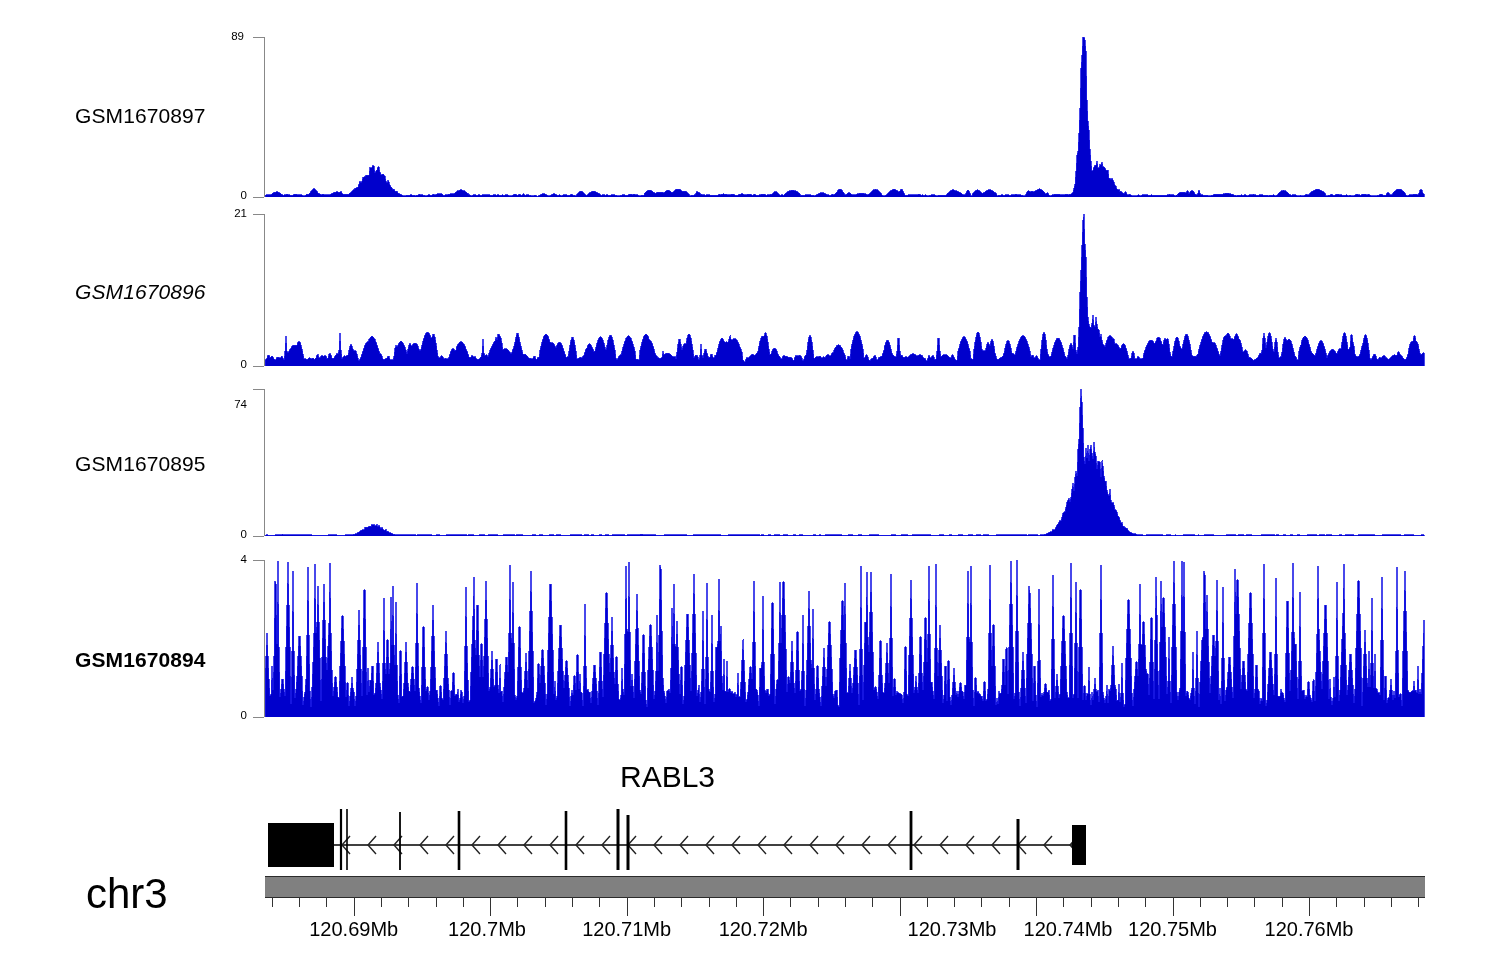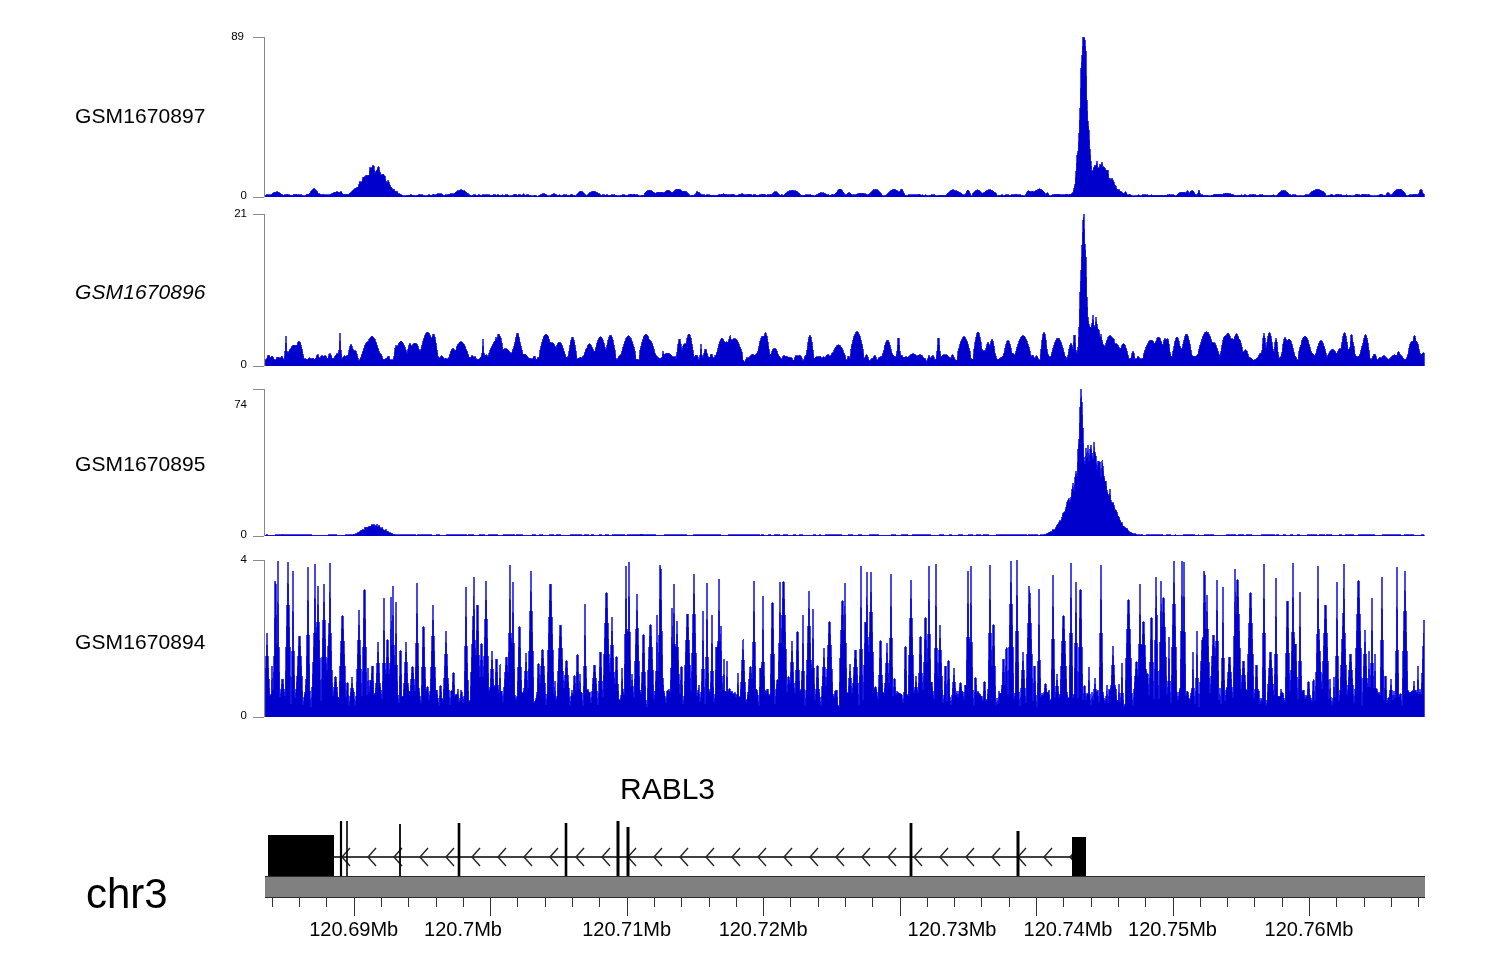--- a/index.html
+++ b/index.html
@@ -60,21 +60,20 @@
   }
   .plot svg { display: block; }
 
   
   #gene-track {
     position: absolute;
     left: 0;
     top: 760px;
     width: 1418px;
     height: 110px;
-    margin-top: 12px;
   }
   #gene-name {
     position: absolute;
     top: 0px;
     left: 0;
     width: 1500px;
     text-align: left;
     font-size: 30px;
     color: #000;
   }
@@ -161,21 +160,21 @@
         <div class="axis-tick" style="left: 253px; top: 536px;"></div>
         <div class="axis-max" style="left: 207px; top: 382px; margin-top: 16px;">74</div>
         <div class="axis-min" style="left: 207px; top: 528px;">0</div>
         <div class="plot" style="left: 265px; top: 389px; width: 1160px; height: 147px;">
           <svg width="1160" height="147">
             <path d="M0,147 L0,146.08 L1,145.96 L2,145.91 L3,145.96 L4,146.07 L5,146.12 L6,146.08 L7,146.06 L8,146.11 L9,146.13 L10,146.01 L11,145.77 L12,145.58 L13,145.59 L14,145.71 L15,145.72 L16,145.59 L17,145.48 L18,145.53 L19,145.68 L20,145.81 L21,145.83 L22,145.79 L23,145.83 L24,145.94 L25,145.95 L26,145.86 L27,145.78 L28,145.75 L29,145.77 L30,145.83 L31,145.88 L32,145.86 L33,145.77 L34,145.69 L35,145.67 L36,145.69 L37,145.68 L38,145.62 L39,145.60 L40,145.72 L41,145.83 L42,145.77 L43,145.65 L44,145.63 L45,145.74 L46,145.87 L47,146.00 L48,146.09 L49,146.07 L50,146.03 L51,146.05 L52,146.10 L53,146.10 L54,146.09 L55,146.09 L56,146.07 L57,146.02 L58,146.03 L59,146.11 L60,146.16 L61,146.15 L62,146.10 L63,146.00 L64,145.89 L65,145.85 L66,145.90 L67,145.96 L68,145.89 L69,145.75 L70,145.69 L71,145.79 L72,145.97 L73,146.09 L74,146.11 L75,146.08 L76,146.06 L77,146.04 L78,146.05 L79,146.06 L80,145.98 L81,145.79 L82,145.65 L83,145.66 L84,145.72 L85,145.69 L86,145.58 L87,145.53 L88,145.55 L89,145.45 L90,145.01 L91,144.80 L92,144.33 L93,143.41 L94,143.07 L95,142.45 L96,141.53 L97,141.09 L98,140.41 L99,140.75 L100,138.46 L101,137.98 L102,138.86 L103,137.66 L104,138.04 L105,136.54 L106,137.68 L107,135.10 L108,136.01 L109,135.08 L110,136.94 L111,136.83 L112,135.33 L113,137.75 L114,136.04 L115,137.98 L116,139.53 L117,137.70 L118,139.87 L119,141.17 L120,141.03 L121,140.48 L122,142.55 L123,142.26 L124,143.01 L125,144.03 L126,143.96 L127,144.86 L128,144.77 L129,145.26 L130,145.67 L131,145.84 L132,145.85 L133,145.80 L134,145.71 L135,145.65 L136,145.68 L137,145.74 L138,145.82 L139,145.87 L140,145.88 L141,145.87 L142,145.84 L143,145.75 L144,145.65 L145,145.66 L146,145.78 L147,145.89 L148,145.92 L149,145.90 L150,145.94 L151,146.01 L152,146.01 L153,145.95 L154,145.91 L155,145.86 L156,145.80 L157,145.77 L158,145.77 L159,145.75 L160,145.75 L161,145.80 L162,145.86 L163,145.91 L164,145.92 L165,145.86 L166,145.82 L167,145.92 L168,146.10 L169,146.23 L170,146.21 L171,146.01 L172,145.74 L173,145.57 L174,145.62 L175,145.86 L176,146.15 L177,146.36 L178,146.44 L179,146.37 L180,146.18 L181,146.00 L182,145.91 L183,145.86 L184,145.80 L185,145.74 L186,145.75 L187,145.82 L188,145.88 L189,145.88 L190,145.92 L191,145.98 L192,145.94 L193,145.81 L194,145.77 L195,145.86 L196,145.91 L197,145.88 L198,145.82 L199,145.76 L200,145.77 L201,145.88 L202,146.03 L203,146.06 L204,145.89 L205,145.69 L206,145.62 L207,145.68 L208,145.83 L209,146.02 L210,146.22 L211,146.31 L212,146.26 L213,146.13 L214,146.02 L215,145.92 L216,145.81 L217,145.76 L218,145.80 L219,145.88 L220,146.01 L221,146.14 L222,146.12 L223,145.94 L224,145.78 L225,145.72 L226,145.74 L227,145.82 L228,145.93 L229,146.01 L230,145.95 L231,145.87 L232,145.91 L233,146.03 L234,146.11 L235,146.13 L236,146.13 L237,146.09 L238,146.01 L239,145.92 L240,145.89 L241,145.88 L242,145.83 L243,145.81 L244,145.82 L245,145.85 L246,145.90 L247,145.92 L248,145.88 L249,145.88 L250,146.00 L251,146.05 L252,145.94 L253,145.78 L254,145.69 L255,145.66 L256,145.71 L257,145.88 L258,146.08 L259,146.20 L260,146.23 L261,146.18 L262,146.13 L263,146.15 L264,146.18 L265,146.17 L266,146.11 L267,145.97 L268,145.83 L269,145.78 L270,145.84 L271,146.00 L272,146.13 L273,146.10 L274,145.94 L275,145.83 L276,145.83 L277,145.90 L278,146.01 L279,146.13 L280,146.25 L281,146.35 L282,146.36 L283,146.23 L284,146.02 L285,145.83 L286,145.72 L287,145.74 L288,145.89 L289,146.06 L290,146.11 L291,146.00 L292,145.88 L293,145.83 L294,145.81 L295,145.86 L296,146.04 L297,146.25 L298,146.38 L299,146.42 L300,146.39 L301,146.32 L302,146.27 L303,146.26 L304,146.17 L305,145.96 L306,145.74 L307,145.70 L308,145.80 L309,145.87 L310,145.88 L311,145.81 L312,145.72 L313,145.69 L314,145.74 L315,145.81 L316,145.90 L317,146.06 L318,146.15 L319,146.03 L320,145.76 L321,145.57 L322,145.60 L323,145.79 L324,146.01 L325,146.08 L326,145.99 L327,145.91 L328,145.91 L329,145.99 L330,146.10 L331,146.15 L332,146.14 L333,146.11 L334,146.01 L335,145.86 L336,145.84 L337,145.99 L338,146.14 L339,146.14 L340,145.98 L341,145.76 L342,145.63 L343,145.72 L344,145.98 L345,146.19 L346,146.20 L347,146.01 L348,145.82 L349,145.80 L350,145.91 L351,145.95 L352,145.88 L353,145.81 L354,145.79 L355,145.77 L356,145.71 L357,145.69 L358,145.78 L359,145.93 L360,146.05 L361,146.07 L362,145.94 L363,145.69 L364,145.55 L365,145.67 L366,145.91 L367,146.00 L368,145.97 L369,145.98 L370,146.02 L371,145.96 L372,145.81 L373,145.70 L374,145.61 L375,145.49 L376,145.39 L377,145.41 L378,145.58 L379,145.77 L380,145.84 L381,145.81 L382,145.78 L383,145.79 L384,145.80 L385,145.78 L386,145.73 L387,145.67 L388,145.63 L389,145.63 L390,145.73 L391,145.94 L392,146.14 L393,146.23 L394,146.23 L395,146.23 L396,146.27 L397,146.29 L398,146.20 L399,146.04 L400,145.89 L401,145.75 L402,145.68 L403,145.69 L404,145.73 L405,145.71 L406,145.67 L407,145.70 L408,145.84 L409,145.95 L410,145.92 L411,145.79 L412,145.65 L413,145.53 L414,145.51 L415,145.69 L416,145.91 L417,145.95 L418,145.79 L419,145.65 L420,145.69 L421,145.89 L422,146.06 L423,146.07 L424,146.03 L425,146.08 L426,146.16 L427,146.11 L428,145.96 L429,145.90 L430,145.91 L431,145.89 L432,145.86 L433,145.82 L434,145.72 L435,145.59 L436,145.55 L437,145.57 L438,145.56 L439,145.58 L440,145.76 L441,145.98 L442,146.03 L443,145.95 L444,145.90 L445,145.91 L446,145.92 L447,145.94 L448,145.91 L449,145.86 L450,145.82 L451,145.84 L452,145.93 L453,145.98 L454,145.95 L455,145.96 L456,146.02 L457,146.04 L458,146.03 L459,146.11 L460,146.24 L461,146.26 L462,146.12 L463,145.93 L464,145.87 L465,145.93 L466,145.99 L467,145.95 L468,145.82 L469,145.67 L470,145.61 L471,145.68 L472,145.83 L473,145.95 L474,145.93 L475,145.84 L476,145.80 L477,145.83 L478,145.83 L479,145.77 L480,145.73 L481,145.73 L482,145.71 L483,145.67 L484,145.75 L485,145.90 L486,145.91 L487,145.82 L488,145.87 L489,146.02 L490,145.98 L491,145.72 L492,145.53 L493,145.60 L494,145.82 L495,146.00 L496,146.02 L497,145.93 L498,145.88 L499,145.96 L500,146.13 L501,146.22 L502,146.15 L503,145.96 L504,145.81 L505,145.82 L506,145.96 L507,146.09 L508,146.08 L509,145.95 L510,145.80 L511,145.75 L512,145.79 L513,145.82 L514,145.84 L515,145.93 L516,146.08 L517,146.11 L518,145.97 L519,145.84 L520,145.78 L521,145.74 L522,145.73 L523,145.88 L524,146.14 L525,146.30 L526,146.24 L527,146.08 L528,145.93 L529,145.84 L530,145.87 L531,146.02 L532,146.17 L533,146.17 L534,146.01 L535,145.83 L536,145.82 L537,145.94 L538,146.03 L539,146.06 L540,146.07 L541,146.07 L542,146.07 L543,146.09 L544,146.10 L545,146.10 L546,146.11 L547,146.13 L548,146.02 L549,145.86 L550,145.86 L551,146.04 L552,146.13 L553,146.07 L554,145.97 L555,145.94 L556,146.02 L557,146.12 L558,146.14 L559,146.09 L560,146.03 L561,145.90 L562,145.71 L563,145.57 L564,145.59 L565,145.67 L566,145.74 L567,145.78 L568,145.80 L569,145.78 L570,145.77 L571,145.80 L572,145.87 L573,145.90 L574,145.79 L575,145.65 L576,145.71 L577,145.97 L578,146.20 L579,146.24 L580,146.20 L581,146.19 L582,146.15 L583,146.04 L584,145.94 L585,145.92 L586,145.94 L587,145.98 L588,146.03 L589,146.06 L590,146.11 L591,146.19 L592,146.21 L593,146.08 L594,145.89 L595,145.84 L596,145.94 L597,146.04 L598,146.06 L599,146.03 L600,146.05 L601,146.14 L602,146.24 L603,146.21 L604,146.03 L605,145.84 L606,145.79 L607,145.86 L608,145.92 L609,145.87 L610,145.71 L611,145.59 L612,145.64 L613,145.83 L614,146.01 L615,146.09 L616,146.13 L617,146.14 L618,146.11 L619,146.08 L620,146.09 L621,146.13 L622,146.09 L623,146.04 L624,146.10 L625,146.17 L626,146.07 L627,145.80 L628,145.61 L629,145.58 L630,145.70 L631,145.93 L632,146.18 L633,146.29 L634,146.26 L635,146.17 L636,146.04 L637,145.92 L638,145.88 L639,145.94 L640,145.93 L641,145.81 L642,145.80 L643,146.01 L644,146.20 L645,146.20 L646,146.09 L647,146.02 L648,145.94 L649,145.77 L650,145.59 L651,145.53 L652,145.62 L653,145.82 L654,145.99 L655,145.97 L656,145.79 L657,145.70 L658,145.84 L659,146.01 L660,145.96 L661,145.75 L662,145.64 L663,145.71 L664,145.82 L665,145.94 L666,146.05 L667,146.16 L668,146.19 L669,146.11 L670,146.05 L671,146.13 L672,146.21 L673,146.15 L674,145.96 L675,145.76 L676,145.65 L677,145.68 L678,145.79 L679,145.93 L680,146.11 L681,146.28 L682,146.32 L683,146.22 L684,146.05 L685,145.90 L686,145.86 L687,145.95 L688,146.11 L689,146.23 L690,146.30 L691,146.29 L692,146.15 L693,145.91 L694,145.78 L695,145.82 L696,145.93 L697,145.99 L698,145.99 L699,146.02 L700,146.05 L701,146.06 L702,146.05 L703,146.02 L704,145.97 L705,145.92 L706,145.87 L707,145.86 L708,145.96 L709,146.09 L710,146.11 L711,146.02 L712,145.91 L713,145.84 L714,145.86 L715,145.95 L716,146.04 L717,146.06 L718,145.99 L719,145.90 L720,145.83 L721,145.78 L722,145.77 L723,145.84 L724,145.98 L725,146.11 L726,146.17 L727,146.20 L728,146.20 L729,146.15 L730,146.08 L731,145.98 L732,145.88 L733,145.83 L734,145.83 L735,145.84 L736,145.83 L737,145.79 L738,145.69 L739,145.59 L740,145.62 L741,145.80 L742,145.98 L743,146.03 L744,145.95 L745,145.84 L746,145.80 L747,145.85 L748,145.89 L749,145.84 L750,145.74 L751,145.67 L752,145.65 L753,145.72 L754,145.83 L755,145.89 L756,145.86 L757,145.82 L758,145.83 L759,145.86 L760,145.89 L761,145.94 L762,146.02 L763,146.01 L764,145.93 L765,145.86 L766,145.89 L767,145.95 L768,145.89 L769,145.72 L770,145.60 L771,145.66 L772,145.83 L773,146.01 L774,146.09 L775,146.05 L776,145.95 L777,145.86 L778,145.86 L779,145.58 L780,145.24 L781,145.15 L782,144.35 L783,143.97 L784,143.54 L785,142.77 L786,142.91 L787,142.40 L788,140.28 L789,140.85 L790,140.43 L791,138.04 L792,135.53 L793,135.00 L794,133.45 L795,131.31 L796,132.03 L797,127.73 L798,124.46 L799,123.30 L800,122.58 L801,117.82 L802,113.36 L803,111.35 L804,109.29 L805,112.74 L806,108.12 L807,100.48 L808,93.72 L809,102.19 L810,88.34 L811,81.54 L812,86.53 L813,59.52 L814,50.01 L815,17.65 L816,0.00 L817,13.03 L818,39.11 L819,68.34 L820,75.04 L821,59.10 L822,69.13 L823,55.68 L824,72.27 L825,59.76 L826,55.62 L827,64.23 L828,70.19 L829,53.45 L830,62.59 L831,67.43 L832,79.55 L833,72.38 L834,72.60 L835,72.61 L836,87.77 L837,70.50 L838,76.72 L839,86.53 L840,92.06 L841,92.41 L842,100.66 L843,105.07 L844,107.38 L845,100.22 L846,111.02 L847,114.17 L848,113.04 L849,115.80 L850,120.98 L851,120.73 L852,123.08 L853,126.76 L854,128.18 L855,130.51 L856,134.22 L857,133.27 L858,137.00 L859,137.38 L860,138.65 L861,138.85 L862,139.39 L863,140.93 L864,142.31 L865,142.99 L866,143.60 L867,143.94 L868,144.38 L869,144.73 L870,144.77 L871,145.01 L872,145.35 L873,145.67 L874,145.72 L875,145.71 L876,145.73 L877,145.81 L878,145.99 L879,146.14 L880,146.12 L881,145.92 L882,145.68 L883,145.55 L884,145.58 L885,145.76 L886,145.94 L887,145.95 L888,145.86 L889,145.85 L890,145.92 L891,145.94 L892,145.91 L893,145.86 L894,145.77 L895,145.66 L896,145.67 L897,145.83 L898,146.04 L899,146.17 L900,146.15 L901,146.01 L902,145.88 L903,145.83 L904,145.87 L905,145.95 L906,146.04 L907,146.13 L908,146.15 L909,146.08 L910,146.01 L911,145.99 L912,146.02 L913,146.08 L914,146.12 L915,146.11 L916,146.12 L917,146.08 L918,145.94 L919,145.76 L920,145.65 L921,145.64 L922,145.70 L923,145.76 L924,145.78 L925,145.74 L926,145.66 L927,145.64 L928,145.75 L929,145.91 L930,146.04 L931,146.09 L932,146.06 L933,145.99 L934,145.97 L935,146.05 L936,146.17 L937,146.23 L938,146.15 L939,145.93 L940,145.73 L941,145.68 L942,145.76 L943,145.86 L944,145.89 L945,145.81 L946,145.76 L947,145.80 L948,145.91 L949,146.05 L950,146.13 L951,146.10 L952,146.05 L953,146.09 L954,146.17 L955,146.21 L956,146.18 L957,146.06 L958,145.98 L959,146.07 L960,146.18 L961,146.10 L962,145.86 L963,145.71 L964,145.69 L965,145.68 L966,145.61 L967,145.59 L968,145.73 L969,145.93 L970,146.00 L971,145.99 L972,146.02 L973,146.02 L974,145.91 L975,145.80 L976,145.79 L977,145.85 L978,145.95 L979,146.05 L980,146.09 L981,146.02 L982,145.93 L983,145.85 L984,145.77 L985,145.70 L986,145.79 L987,146.00 L988,146.18 L989,146.25 L990,146.24 L991,146.19 L992,146.14 L993,146.14 L994,146.16 L995,146.16 L996,146.08 L997,145.91 L998,145.68 L999,145.57 L1000,145.66 L1001,145.82 L1002,145.88 L1003,145.90 L1004,145.94 L1005,145.94 L1006,145.88 L1007,145.86 L1008,145.89 L1009,145.95 L1010,146.03 L1011,146.03 L1012,145.92 L1013,145.86 L1014,145.95 L1015,146.10 L1016,146.16 L1017,146.10 L1018,145.98 L1019,145.89 L1020,145.92 L1021,146.04 L1022,146.12 L1023,146.12 L1024,146.06 L1025,146.01 L1026,145.96 L1027,145.95 L1028,146.02 L1029,146.13 L1030,146.19 L1031,146.16 L1032,146.03 L1033,145.89 L1034,145.88 L1035,145.98 L1036,146.06 L1037,146.09 L1038,146.11 L1039,146.13 L1040,146.14 L1041,146.13 L1042,146.05 L1043,145.90 L1044,145.76 L1045,145.72 L1046,145.76 L1047,145.77 L1048,145.71 L1049,145.72 L1050,145.82 L1051,145.92 L1052,145.99 L1053,146.08 L1054,146.05 L1055,145.86 L1056,145.66 L1057,145.63 L1058,145.76 L1059,145.93 L1060,146.03 L1061,146.02 L1062,145.96 L1063,145.91 L1064,145.92 L1065,145.94 L1066,145.94 L1067,145.97 L1068,146.08 L1069,146.15 L1070,146.12 L1071,146.09 L1072,146.12 L1073,146.12 L1074,146.04 L1075,145.95 L1076,145.94 L1077,146.03 L1078,146.10 L1079,146.08 L1080,145.96 L1081,145.81 L1082,145.78 L1083,145.87 L1084,145.86 L1085,145.69 L1086,145.54 L1087,145.59 L1088,145.78 L1089,145.96 L1090,146.11 L1091,146.24 L1092,146.26 L1093,146.09 L1094,145.79 L1095,145.58 L1096,145.57 L1097,145.70 L1098,145.81 L1099,145.81 L1100,145.79 L1101,145.81 L1102,145.82 L1103,145.83 L1104,145.84 L1105,145.79 L1106,145.70 L1107,145.69 L1108,145.79 L1109,145.91 L1110,146.02 L1111,146.09 L1112,146.12 L1113,146.11 L1114,146.11 L1115,146.15 L1116,146.16 L1117,146.06 L1118,145.92 L1119,145.89 L1120,145.92 L1121,145.91 L1122,145.89 L1123,145.94 L1124,146.00 L1125,145.97 L1126,145.90 L1127,145.85 L1128,145.83 L1129,145.85 L1130,145.86 L1131,145.78 L1132,145.69 L1133,145.70 L1134,145.81 L1135,145.93 L1136,146.05 L1137,146.15 L1138,146.15 L1139,146.04 L1140,145.88 L1141,145.76 L1142,145.80 L1143,145.94 L1144,145.93 L1145,145.79 L1146,145.75 L1147,145.84 L1148,145.93 L1149,145.99 L1150,146.05 L1151,146.13 L1152,146.20 L1153,146.20 L1154,146.17 L1155,146.13 L1156,145.99 L1157,145.79 L1158,145.78 L1159,146.04 L1159,147 Z" fill="#0000CC" stroke="#1A1AE6" stroke-width="0.8" shape-rendering="crispEdges"></path>
           </svg>
         </div>
       </div>
       <div class="track" style="top: 0px;">
-        <div class="track-label" style="top: 630px;">GSM1670894</div>
+        <div class="track-label" style="top: 648px; font-weight: bold;">GSM1670894</div>
         <div class="axis-line" style="left: 264px; top: 560px; height: 157px;"></div>
         <div class="axis-tick" style="left: 253px; top: 560px;"></div>
         <div class="axis-tick" style="left: 253px; top: 717px;"></div>
         <div class="axis-max" style="left: 207px; top: 553px;">4</div>
         <div class="axis-min" style="left: 207px; top: 709px;">0</div>
         <div class="plot" style="left: 265px; top: 560px; width: 1160px; height: 157px;">
           <svg width="1160" height="157">
             <path d="M0,157 L0,119.37 L1,96.37 L2,73.38 L3,96.37 L4,119.37 L5,136.43 L6,134.22 L7,106.38 L8,129.53 L9,95.77 L10,20.94 L11,23.71 L12,83.69 L13,1.04 L14,86.82 L15,136.63 L16,128.73 L17,119.45 L18,119.45 L19,128.73 L20,135.84 L21,87.46 L22,44.96 L23,2.46 L24,44.96 L25,87.46 L26,143.91 L27,91.11 L28,10.57 L29,91.11 L30,138.12 L31,128.87 L32,116.05 L33,96.04 L34,76.02 L35,76.02 L36,96.04 L37,116.05 L38,145.22 L39,137.44 L40,131.54 L41,119.10 L42,74.63 L43,7.25 L44,74.63 L45,130.70 L46,147.47 L47,126.67 L48,101.95 L49,72.92 L50,4.12 L51,72.92 L52,62.11 L53,26.12 L54,62.11 L55,98.10 L56,140.64 L57,97.00 L58,60.33 L59,23.67 L60,60.33 L61,97.00 L62,109.59 L63,86.41 L64,63.23 L65,3.41 L66,72.52 L67,109.59 L68,136.06 L69,126.76 L70,116.83 L71,116.83 L72,126.76 L73,136.69 L74,137.84 L75,105.93 L76,80.96 L77,55.99 L78,55.99 L79,80.96 L80,105.93 L81,137.41 L82,122.99 L83,122.99 L84,146.38 L85,136.09 L86,128.23 L87,117.32 L88,128.23 L89,132.14 L90,145.85 L91,136.35 L92,109.02 L93,79.71 L94,50.39 L95,79.71 L96,109.02 L97,136.17 L98,86.81 L99,29.62 L100,29.62 L101,86.81 L102,135.16 L103,108.47 L104,132.04 L105,120.11 L106,120.11 L107,106.19 L108,106.19 L109,135.36 L110,133.09 L111,123.23 L112,102.59 L113,81.96 L114,102.59 L115,123.23 L116,130.01 L117,138.59 L118,103.27 L119,37.60 L120,103.27 L121,114.40 L122,79.69 L123,79.69 L124,114.40 L125,103.18 L126,37.40 L127,85.07 L128,26.22 L129,85.07 L130,105.26 L131,42.03 L132,105.26 L133,135.28 L134,142.77 L135,90.63 L136,90.63 L137,137.42 L138,135.54 L139,123.11 L140,102.40 L141,81.69 L142,102.40 L143,123.11 L144,130.84 L145,131.69 L146,119.32 L147,106.95 L148,106.95 L149,119.32 L150,131.06 L151,83.25 L152,22.91 L153,83.25 L154,128.12 L155,136.06 L156,143.11 L157,107.19 L158,66.61 L159,66.61 L160,107.19 L161,130.92 L162,126.90 L163,126.90 L164,139.77 L165,130.98 L166,106.60 L167,75.81 L168,45.01 L169,75.81 L170,106.60 L171,130.05 L172,130.05 L173,137.70 L174,146.15 L175,125.80 L176,125.80 L177,138.36 L178,140.42 L179,118.09 L180,94.32 L181,70.54 L182,94.32 L183,118.09 L184,129.76 L185,144.87 L186,130.77 L187,130.77 L188,112.95 L189,112.95 L190,135.76 L191,134.32 L192,134.50 L193,129.10 L194,141.73 L195,138.41 L196,130.31 L197,131.94 L198,142.60 L199,136.31 L200,85.74 L201,27.43 L202,85.74 L203,120.02 L204,141.79 L205,140.09 L206,111.65 L207,83.94 L208,56.23 L209,17.04 L210,80.02 L211,95.47 L212,45.33 L213,45.33 L214,95.47 L215,116.52 L216,83.54 L217,83.54 L218,116.52 L219,95.91 L220,58.58 L221,21.25 L222,58.58 L223,95.91 L224,130.61 L225,127.35 L226,109.24 L227,91.12 L228,109.24 L229,127.35 L230,125.25 L231,99.39 L232,99.39 L233,125.25 L234,132.92 L235,103.50 L236,132.16 L237,130.64 L238,141.66 L239,126.85 L240,112.11 L241,97.37 L242,97.37 L243,112.11 L244,73.27 L245,4.77 L246,73.27 L247,82.96 L248,22.38 L249,82.96 L250,134.62 L251,139.64 L252,135.81 L253,107.35 L254,66.90 L255,66.90 L256,107.35 L257,131.88 L258,133.15 L259,128.39 L260,110.91 L261,93.43 L262,110.91 L263,128.39 L264,91.30 L265,51.15 L266,11.00 L267,51.15 L268,91.30 L269,143.04 L270,141.48 L271,138.21 L272,131.94 L273,103.98 L274,103.98 L275,123.01 L276,106.40 L277,89.78 L278,89.78 L279,106.40 L280,123.01 L281,144.85 L282,133.60 L283,89.85 L284,57.02 L285,24.20 L286,24.20 L287,57.02 L288,89.85 L289,133.76 L290,120.64 L291,140.30 L292,136.09 L293,110.58 L294,87.88 L295,65.19 L296,65.19 L297,87.88 L298,110.58 L299,128.47 L300,114.52 L301,100.57 L302,100.57 L303,114.52 L304,128.47 L305,145.56 L306,136.43 L307,129.55 L308,135.38 L309,115.76 L310,115.76 L311,129.71 L312,94.83 L313,94.83 L314,129.02 L315,113.99 L316,132.10 L317,132.53 L318,146.36 L319,106.02 L320,43.71 L321,106.02 L322,130.22 L323,129.05 L324,132.12 L325,132.12 L326,143.29 L327,130.87 L328,118.10 L329,105.32 L330,105.32 L331,118.10 L332,130.87 L333,145.39 L334,121.29 L335,92.19 L336,92.19 L337,121.29 L338,136.98 L339,94.17 L340,63.45 L341,32.73 L342,32.73 L343,63.45 L344,94.17 L345,112.08 L346,84.63 L347,57.18 L348,84.63 L349,112.08 L350,123.70 L351,96.57 L352,96.57 L353,123.70 L354,138.68 L355,140.44 L356,135.06 L357,108.25 L358,129.05 L359,134.72 L360,73.77 L361,5.68 L362,69.21 L363,71.78 L364,2.06 L365,71.78 L366,125.99 L367,114.23 L368,125.99 L369,137.75 L370,101.45 L371,67.51 L372,33.56 L373,67.51 L374,101.45 L375,129.85 L376,134.00 L377,111.76 L378,74.89 L379,74.89 L380,111.76 L381,139.97 L382,147.10 L383,110.30 L384,87.46 L385,64.63 L386,64.63 L387,87.46 L388,110.30 L389,138.62 L390,130.78 L391,110.92 L392,54.61 L393,110.92 L394,73.51 L395,5.19 L396,9.26 L397,70.89 L398,118.25 L399,130.99 L400,135.52 L401,142.64 L402,130.94 L403,130.94 L404,128.74 L405,133.20 L406,108.07 L407,48.26 L408,84.01 L409,24.28 L410,84.01 L411,87.05 L412,60.52 L413,87.05 L414,113.58 L415,133.68 L416,106.78 L417,106.78 L418,143.50 L419,136.12 L420,105.15 L421,79.79 L422,54.44 L423,54.44 L424,79.79 L425,105.15 L426,131.02 L427,92.87 L428,53.68 L429,14.49 L430,53.68 L431,92.87 L432,136.18 L433,130.26 L434,125.41 L435,141.92 L436,132.05 L437,109.29 L438,50.99 L439,109.29 L440,143.58 L441,96.68 L442,22.96 L443,96.68 L444,129.11 L445,131.92 L446,111.19 L447,55.19 L448,111.19 L449,142.27 L450,134.42 L451,87.14 L452,87.14 L453,81.22 L454,19.22 L455,81.22 L456,66.21 L457,116.14 L458,129.58 L459,98.69 L460,130.76 L461,131.94 L462,101.32 L463,131.94 L464,128.95 L465,128.95 L466,133.36 L467,131.05 L468,133.53 L469,133.53 L470,131.88 L471,136.95 L472,133.94 L473,112.66 L474,137.05 L475,136.76 L476,121.67 L477,100.09 L478,78.50 L479,100.09 L480,121.67 L481,141.94 L482,139.08 L483,131.55 L484,119.10 L485,106.66 L486,106.66 L487,119.10 L488,82.37 L489,21.32 L490,82.37 L491,128.97 L492,129.57 L493,135.17 L494,145.94 L495,108.22 L496,108.22 L497,102.37 L498,35.61 L499,102.37 L500,129.81 L501,132.57 L502,129.08 L503,129.08 L504,135.98 L505,134.45 L506,94.11 L507,42.87 L508,42.87 L509,94.11 L510,144.14 L511,129.00 L512,119.92 L513,119.92 L514,82.69 L515,21.89 L516,82.69 L517,55.02 L518,21.54 L519,21.54 L520,55.02 L521,88.51 L522,131.52 L523,116.69 L524,116.69 L525,122.67 L526,101.69 L527,80.70 L528,101.69 L529,122.67 L530,132.74 L531,109.97 L532,71.65 L533,71.65 L534,109.97 L535,131.02 L536,129.19 L537,111.14 L538,55.09 L539,111.14 L540,146.18 L541,129.71 L542,100.30 L543,65.66 L544,31.01 L545,65.66 L546,100.30 L547,108.49 L548,49.19 L549,108.49 L550,139.72 L551,128.88 L552,105.97 L553,105.97 L554,128.88 L555,136.99 L556,146.35 L557,126.02 L558,107.09 L559,88.16 L560,107.09 L561,126.02 L562,108.73 L563,85.12 L564,61.52 L565,61.52 L566,85.12 L567,108.73 L568,133.84 L569,138.02 L570,130.69 L571,130.69 L572,129.86 L573,144.61 L574,147.02 L575,98.33 L576,69.64 L577,40.96 L578,40.96 L579,69.64 L580,22.79 L581,83.18 L582,132.84 L583,133.01 L584,118.35 L585,103.69 L586,118.35 L587,133.01 L588,123.27 L589,106.78 L590,90.30 L591,90.30 L592,106.78 L593,123.27 L594,144.77 L595,89.23 L596,6.40 L597,89.23 L598,140.01 L599,104.85 L600,62.35 L601,62.35 L602,11.79 L603,77.14 L604,91.91 L605,52.13 L606,12.36 L607,52.13 L608,91.91 L609,130.26 L610,126.54 L611,126.54 L612,132.32 L613,138.78 L614,114.88 L615,80.56 L616,80.56 L617,114.88 L618,131.92 L619,133.27 L620,123.49 L621,103.02 L622,82.54 L623,103.02 L624,123.49 L625,78.32 L626,13.95 L627,78.32 L628,135.89 L629,118.68 L630,118.68 L631,134.57 L632,131.40 L633,132.58 L634,132.95 L635,133.44 L636,133.85 L637,134.70 L638,143.08 L639,132.24 L640,86.84 L641,86.84 L642,134.37 L643,135.69 L644,95.31 L645,57.60 L646,19.90 L647,57.60 L648,95.31 L649,133.05 L650,127.25 L651,115.97 L652,127.25 L653,133.38 L654,112.86 L655,76.89 L656,76.89 L657,112.86 L658,130.06 L659,102.30 L660,57.73 L661,57.73 L662,102.30 L663,73.90 L664,5.90 L665,73.90 L666,122.35 L667,122.35 L668,130.92 L669,139.48 L670,88.02 L671,3.70 L672,88.02 L673,115.70 L674,90.47 L675,65.23 L676,90.47 L677,115.70 L678,143.08 L679,135.38 L680,106.17 L681,106.17 L682,140.78 L683,100.54 L684,100.54 L685,136.67 L686,145.09 L687,135.00 L688,121.55 L689,108.10 L690,121.55 L691,135.00 L692,131.43 L693,137.39 L694,131.14 L695,122.65 L696,122.65 L697,131.14 L698,131.76 L699,139.37 L700,125.00 L701,125.00 L702,76.63 L703,10.87 L704,76.63 L705,81.84 L706,5.74 L707,81.84 L708,130.04 L709,145.67 L710,117.65 L711,117.65 L712,132.84 L713,131.31 L714,133.67 L715,133.67 L716,135.62 L717,136.46 L718,141.33 L719,121.79 L720,121.79 L721,140.79 L722,138.69 L723,128.81 L724,73.43 L725,5.05 L726,73.43 L727,106.25 L728,64.91 L729,64.91 L730,106.25 L731,145.33 L732,138.19 L733,143.59 L734,131.45 L735,133.74 L736,132.67 L737,125.22 L738,99.32 L739,99.32 L740,125.22 L741,87.51 L742,87.51 L743,134.47 L744,86.75 L745,43.82 L746,0.89 L747,43.82 L748,86.75 L749,138.50 L750,132.89 L751,70.83 L752,0.32 L753,70.83 L754,131.84 L755,145.99 L756,127.95 L757,110.20 L758,92.45 L759,110.20 L760,127.95 L761,142.88 L762,94.16 L763,63.45 L764,26.33 L765,32.73 L766,63.45 L767,94.16 L768,140.98 L769,106.08 L770,106.08 L771,134.70 L772,147.35 L773,99.50 L774,29.23 L775,99.50 L776,136.63 L777,133.10 L778,135.91 L779,131.80 L780,123.52 L781,123.52 L782,131.80 L783,132.74 L784,130.19 L785,140.51 L786,138.90 L787,78.99 L788,15.16 L789,78.99 L790,137.60 L791,125.74 L792,113.88 L793,125.74 L794,137.60 L795,132.51 L796,105.80 L797,80.77 L798,55.74 L799,55.74 L800,80.77 L801,105.80 L802,131.73 L803,137.60 L804,137.60 L805,72.54 L806,3.44 L807,72.54 L808,137.58 L809,132.50 L810,82.86 L811,22.20 L812,82.86 L813,137.83 L814,87.02 L815,29.99 L816,29.99 L817,87.02 L818,139.71 L819,125.63 L820,125.63 L821,139.71 L822,132.65 L823,134.41 L824,106.79 L825,134.41 L826,144.82 L827,132.26 L828,139.60 L829,129.06 L830,118.46 L831,129.06 L832,132.46 L833,129.92 L834,142.14 L835,73.27 L836,4.77 L837,73.27 L838,132.13 L839,138.34 L840,142.53 L841,136.34 L842,125.03 L843,142.61 L844,129.27 L845,131.00 L846,124.88 L847,105.26 L848,85.63 L849,105.26 L850,124.88 L851,128.75 L852,140.86 L853,139.73 L854,124.40 L855,142.33 L856,132.59 L857,102.76 L858,132.59 L859,146.71 L860,144.05 L861,97.63 L862,68.61 L863,39.58 L864,39.58 L865,68.61 L866,97.63 L867,133.36 L868,145.70 L869,129.14 L870,115.52 L871,101.90 L872,101.90 L873,115.52 L874,83.64 L875,23.62 L876,83.64 L877,85.39 L878,61.87 L879,61.87 L880,85.39 L881,108.90 L882,113.57 L883,113.57 L884,134.81 L885,102.30 L886,57.74 L887,57.74 L888,102.30 L889,139.28 L890,80.14 L891,17.26 L892,54.86 L893,111.04 L894,139.02 L895,82.05 L896,20.72 L897,67.17 L898,37.67 L899,37.67 L900,67.17 L901,96.67 L902,134.12 L903,120.83 L904,76.63 L905,120.83 L906,143.44 L907,86.93 L908,44.11 L909,1.28 L910,44.11 L911,86.93 L912,131.59 L913,139.86 L914,132.19 L915,128.13 L916,71.38 L917,1.33 L918,71.38 L919,2.23 L920,71.88 L921,135.69 L922,130.84 L923,131.74 L924,137.99 L925,139.54 L926,132.56 L927,127.55 L928,91.55 L929,127.55 L930,143.90 L931,118.28 L932,70.96 L933,118.28 L934,146.82 L935,122.33 L936,101.14 L937,79.95 L938,76.97 L939,11.48 L940,14.75 L941,68.50 L942,34.94 L943,68.50 L944,102.07 L945,133.21 L946,115.76 L947,95.59 L948,75.43 L949,75.43 L950,95.59 L951,81.48 L952,19.69 L953,81.48 L954,139.57 L955,128.39 L956,144.13 L957,98.33 L958,26.63 L959,98.33 L960,141.06 L961,129.85 L962,126.69 L963,111.87 L964,97.05 L965,97.05 L966,111.87 L967,126.69 L968,137.89 L969,75.78 L970,9.32 L971,53.61 L972,19.66 L973,19.66 L974,53.61 L975,87.56 L976,128.83 L977,115.06 L978,101.29 L979,101.29 L980,115.06 L981,128.83 L982,131.13 L983,94.11 L984,63.36 L985,32.61 L986,32.61 L987,63.36 L988,94.11 L989,137.52 L990,128.52 L991,105.31 L992,105.31 L993,128.52 L994,131.18 L995,144.24 L996,137.69 L997,141.09 L998,72.90 L999,4.10 L1000,72.90 L1001,146.47 L1002,139.97 L1003,124.22 L1004,108.20 L1005,92.18 L1006,92.18 L1007,108.20 L1008,124.22 L1009,134.57 L1010,94.44 L1011,17.98 L1012,94.44 L1013,136.30 L1014,136.24 L1015,135.95 L1016,129.44 L1017,132.87 L1018,132.87 L1019,137.78 L1020,142.38 L1021,93.12 L1022,41.08 L1023,41.08 L1024,93.12 L1025,131.18 L1026,110.14 L1027,72.41 L1028,3.21 L1029,72.41 L1030,84.21 L1031,84.21 L1032,116.89 L1033,138.71 L1034,100.71 L1035,31.91 L1036,100.71 L1037,131.15 L1038,130.37 L1039,130.37 L1040,138.85 L1041,135.45 L1042,137.47 L1043,121.55 L1044,121.55 L1045,135.42 L1046,137.89 L1047,141.69 L1048,119.50 L1049,119.50 L1050,140.99 L1051,112.40 L1052,73.98 L1053,6.05 L1054,68.79 L1055,90.60 L1056,112.40 L1057,129.07 L1058,100.59 L1059,73.01 L1060,45.44 L1061,45.44 L1062,73.01 L1063,100.59 L1064,138.52 L1065,118.64 L1066,137.05 L1067,144.86 L1068,137.86 L1069,117.08 L1070,136.60 L1071,96.28 L1072,22.06 L1073,96.28 L1074,141.29 L1075,129.95 L1076,104.57 L1077,78.93 L1078,53.30 L1079,3.60 L1080,72.63 L1081,104.57 L1082,135.29 L1083,125.17 L1084,109.61 L1085,94.06 L1086,94.06 L1087,109.61 L1088,125.17 L1089,143.33 L1090,128.78 L1091,88.04 L1092,54.32 L1093,20.61 L1094,20.61 L1095,54.32 L1096,88.04 L1097,145.81 L1098,118.06 L1099,94.26 L1100,70.46 L1101,94.26 L1102,118.06 L1103,127.21 L1104,90.81 L1105,127.21 L1106,103.28 L1107,37.61 L1108,103.28 L1109,128.49 L1110,93.65 L1111,128.49 L1112,129.21 L1113,133.40 L1114,132.11 L1115,134.72 L1116,80.25 L1117,17.46 L1118,80.25 L1119,140.00 L1120,116.12 L1121,116.12 L1122,143.17 L1123,137.75 L1124,137.74 L1125,129.71 L1126,119.35 L1127,129.71 L1128,140.06 L1129,130.73 L1130,138.45 L1131,89.51 L1132,7.02 L1133,89.51 L1134,136.83 L1135,133.94 L1136,133.94 L1137,146.31 L1138,91.19 L1139,50.98 L1140,10.77 L1141,50.98 L1142,91.19 L1143,129.58 L1144,132.21 L1145,132.21 L1146,131.89 L1147,130.67 L1148,130.80 L1149,120.87 L1150,130.80 L1151,130.00 L1152,133.32 L1153,106.00 L1154,134.05 L1155,129.15 L1156,134.29 L1157,113.16 L1158,86.37 L1159,59.57 L1159,157 Z" fill="#0000CC" stroke="#1A1AE6" stroke-width="0.8" shape-rendering="crispEdges"></path>
           </svg>
         </div>
@@ -274,21 +273,21 @@
         <div class="ruler-tick minor" style="left: 1254.41px;"></div>
         <div class="ruler-tick minor" style="left: 1281.71px;"></div>
         <div class="ruler-tick minor" style="left: 1309px;"></div>
         <div class="ruler-tick minor" style="left: 1336.29px;"></div>
         <div class="ruler-tick minor" style="left: 1363.59px;"></div>
         <div class="ruler-tick minor" style="left: 1390.88px;"></div>
         <div class="ruler-tick minor" style="left: 1418.18px;"></div>
         <div class="ruler-tick major" style="left: 353.706px;"></div>
         <div class="ruler-label" style="left: 353.706px;">120.69Mb</div>
         <div class="ruler-tick major" style="left: 490.176px;"></div>
-        <div class="ruler-label" style="left: 463px;">120.7Mb</div>
+        <div class="ruler-label" style="left: 487px;">120.7Mb</div>
         <div class="ruler-tick major" style="left: 626.647px;"></div>
         <div class="ruler-label" style="left: 626.647px;">120.71Mb</div>
         <div class="ruler-tick major" style="left: 763.118px;"></div>
         <div class="ruler-label" style="left: 763.118px;">120.72Mb</div>
         <div class="ruler-tick major" style="left: 899.588px;"></div>
         <div class="ruler-label" style="left: 952px;">120.73Mb</div>
         <div class="ruler-tick major" style="left: 1036.06px;"></div>
         <div class="ruler-label" style="left: 1068px;">120.74Mb</div>
         <div class="ruler-tick major" style="left: 1172.53px;"></div>
         <div class="ruler-label" style="left: 1172.53px;">120.75Mb</div>

